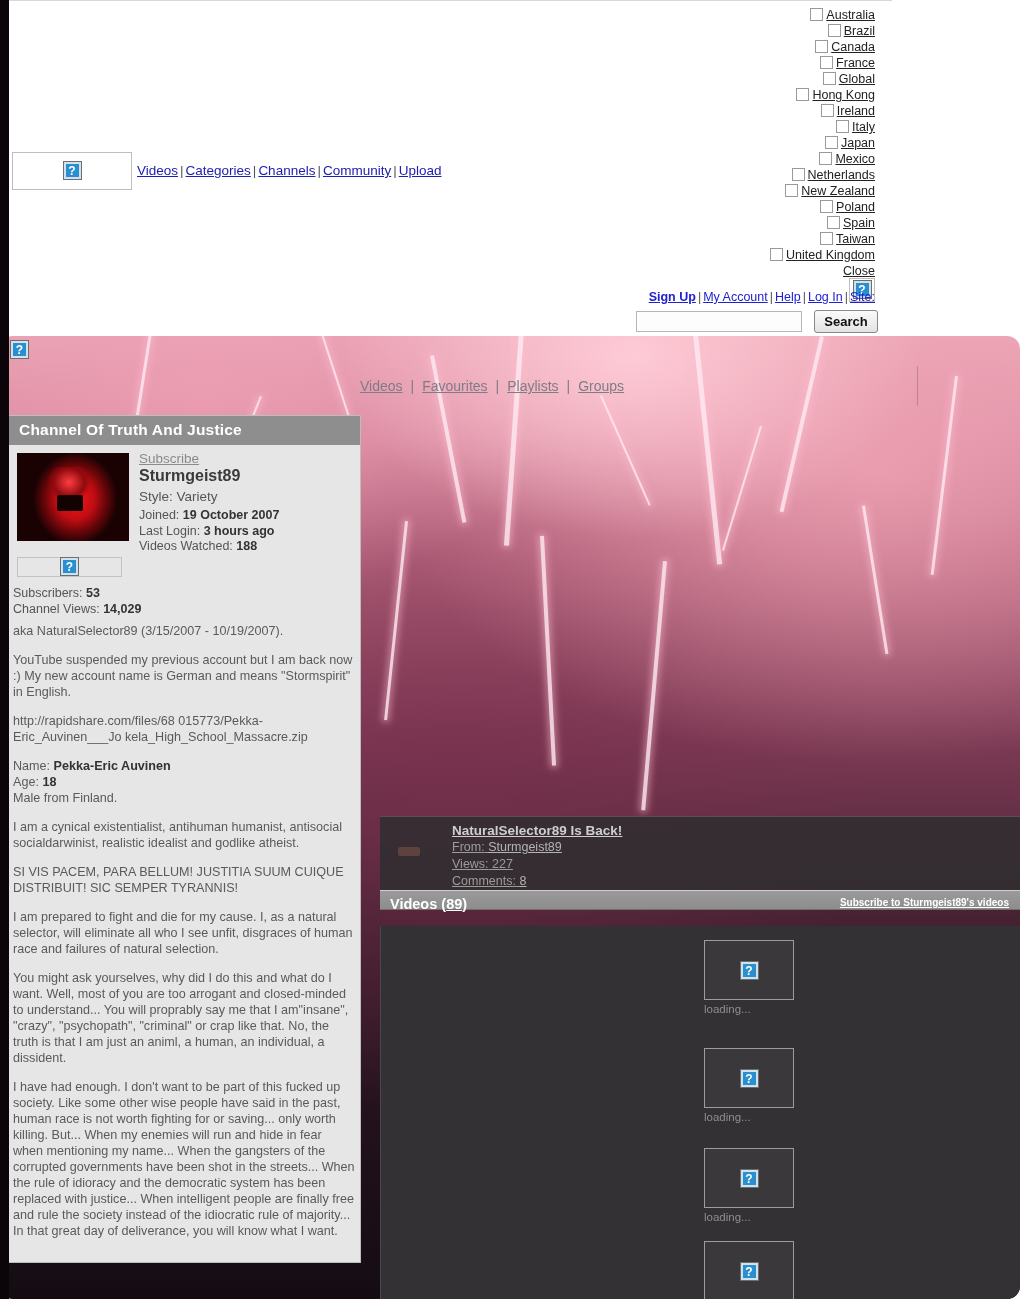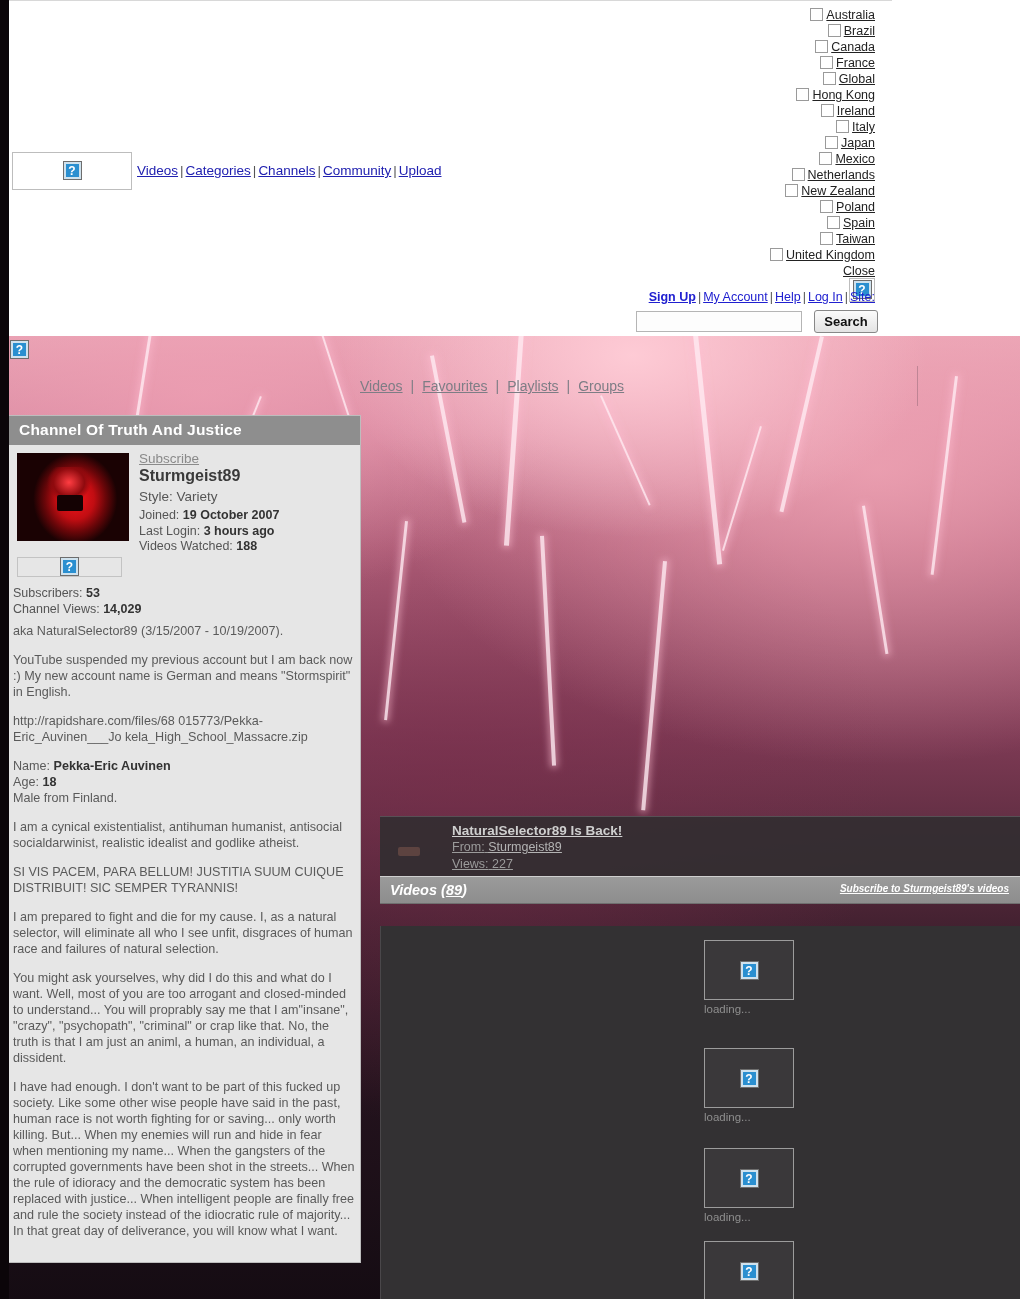--- a/index.html
+++ b/index.html
@@ -95,20 +95,21 @@
   
   #page-body {
     position:absolute; left:0; top:336px; width:1020px; height:963px;
     overflow:hidden;
     background:
       radial-gradient(ellipse 420px 260px at 62% 2%,  rgba(255,205,215,0.95), rgba(255,205,215,0) 70%),
       radial-gradient(ellipse 520px 300px at 20% 6%,  rgba(240,160,180,0.70), rgba(240,160,180,0) 70%),
       radial-gradient(ellipse 700px 420px at 86% 14%, rgba(245,170,185,0.72), rgba(245,170,185,0) 70%),
       radial-gradient(ellipse 600px 480px at 45% 46%, rgba(120,45,75,0.55), rgba(120,45,75,0) 72%),
       linear-gradient(180deg,#e8a3b4 0%, #d98ba2 9%, #b8657f 22%, #7d3a54 42%, #41202f 62%, #22121c 80%, #150c13 100%);
+    border-radius: 13px;
   }
   
   .bolt {
     position:absolute; background:rgba(255,232,240,0.85);
     filter:blur(0.6px); transform-origin:top left;
     box-shadow:0 0 7px 2px rgba(255,190,210,0.55);
   }
 
   
   #tab-row {
@@ -182,25 +183,24 @@
   #featured .ftitle a { color:#cfcfcf; font-weight:bold; font-size:13.5px; text-decoration:underline; }
   #featured .fline { font-size:12.5px; color:#9b9b9b; line-height:15px; margin-top:2px;text-decoration:underline; }
   #featured .fline a { color:#b3b3b3; text-decoration:underline; }
   #featured .fthumb {
     position:absolute; left:18px; top:30px; width:22px; height:9px;
     background:#5d4340; border-radius:2px;
   }
 
   
   #videos-bar {
-    position:absolute; left:380px; top:540px; width:640px; height:28px;
+    position:absolute; left:380px; top:554px; width:640px; height:20px;
     background:linear-gradient(#9a9a9a,#8d8d8d);
     border-top:1px solid #cfcfcf; border-bottom:1px solid #6f6f6f;
     z-index:9;
-    font-style:italic;
   }
   #videos-bar .vtitle {
     position:absolute; left:10px; top:5px; color:#fff;
     font-weight:bold; font-size:14.5px;
   }
   #videos-bar .vtitle .count { font-weight:bold; }
   #videos-bar .vtitle .count u { text-decoration:underline; }
   #videos-bar .vsub {
     position:absolute; right:11px; top:6px; font-size:10px;
     font-weight:bold; color:#fff; text-decoration:underline;

